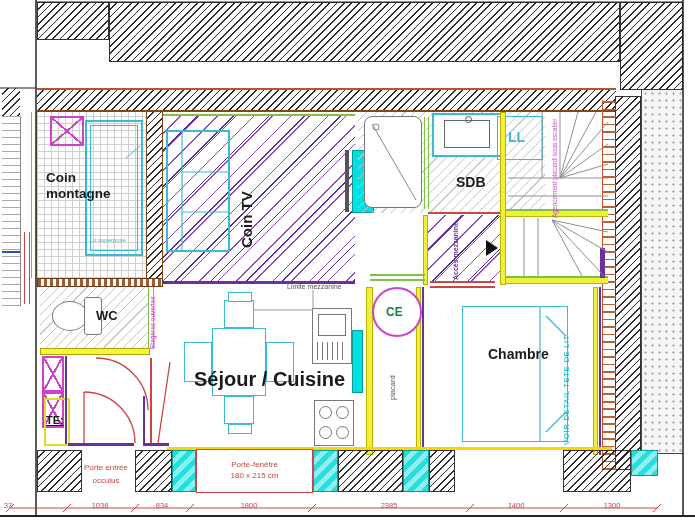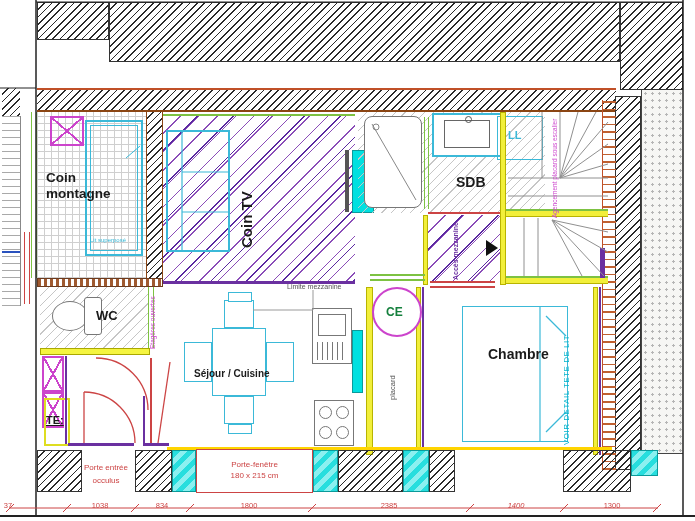--- a/index.html
+++ b/index.html
@@ -231,27 +231,27 @@
   </div>
   <div class="lbl txt red-t" style="left:70px;top:462px;width:72px;font-size:8px;text-align:center;white-space:normal;line-height:1.6;">
     <span style="display:block">Porte entrée</span>
     <span style="display:block">occulus</span>
   </div>
 
   <div class="lbl txt" style="left:46px;top:170px;width:86px;font-size:13.5px;font-weight:bold;white-space:normal;line-height:1.15;">Coin montagne</div>
   <div class="lbl txt" style="left:90px;top:237px;font-size:6px;color:#3bb9d8;">Lit superposé</div>
   <div class="lbl txt vtext" style="left:238px;top:148px;height:100px;font-size:15px;font-weight:bold;">Coin TV</div>
   <div class="lbl txt" style="left:456px;top:174px;font-size:14px;font-weight:bold;">SDB</div>
-  <div class="lbl txt" style="left:508px;top:129px;font-size:11px;color:#3bb9d8;font-weight:bold;">LL</div>
+  <div class="lbl txt" style="left:508px;top:129px;font-size:14px;color:#3bb9d8;font-weight:bold;">LL</div>
   <div class="lbl txt vtext" style="left:551px;top:122px;height:96px;font-size:6.5px;color:#cc44cc;">Agencement placard sous escalier</div>
   <div class="lbl txt vtext" style="left:452px;top:218px;height:62px;font-size:7px;font-weight:bold;color:#6a30a0;">Accès mezzanine</div>
   <div class="lbl txt" style="left:287px;top:283px;font-size:7px;color:#555;">Limite mezzanine</div>
   <div class="lbl txt" style="left:96px;top:308px;font-size:13px;font-weight:bold;">WC</div>
   <div class="lbl txt vtext" style="left:149px;top:289px;height:60px;font-size:6.5px;color:#cc44cc;">Etagères ouvertes</div>
-  <div class="lbl txt" style="left:194px;top:368px;font-size:10px;font-weight:bold;">Séjour / Cuisine</div>
+  <div class="lbl txt" style="left:194px;top:368px;font-size:20px;font-weight:bold;">Séjour / Cuisine</div>
   <div class="lbl txt" style="left:386px;top:305px;font-size:12px;font-weight:bold;color:#15803d;">CE</div>
   <div class="lbl txt vtext" style="left:388px;top:348px;height:52px;font-size:7.5px;color:#555;">placard</div>
   <div class="lbl txt" style="left:488px;top:346px;font-size:14px;font-weight:bold;">Chambre</div>
   <div class="lbl txt vtext" style="left:562px;top:300px;height:145px;font-size:8px;color:#00b4cc;letter-spacing:.5px;">VOIR DETAIL TETE DE LIT</div>
   <div class="lbl txt" style="left:46px;top:414px;font-size:11px;font-weight:bold;text-decoration:underline;">TE:</div>
 
   <span class="dim txt" style="left:8px;">37</span>
   <span class="dim txt" style="left:100px;">1038</span>
   <span class="dim txt" style="left:162px;">834</span>
   <span class="dim txt" style="left:249px;">1800</span>

